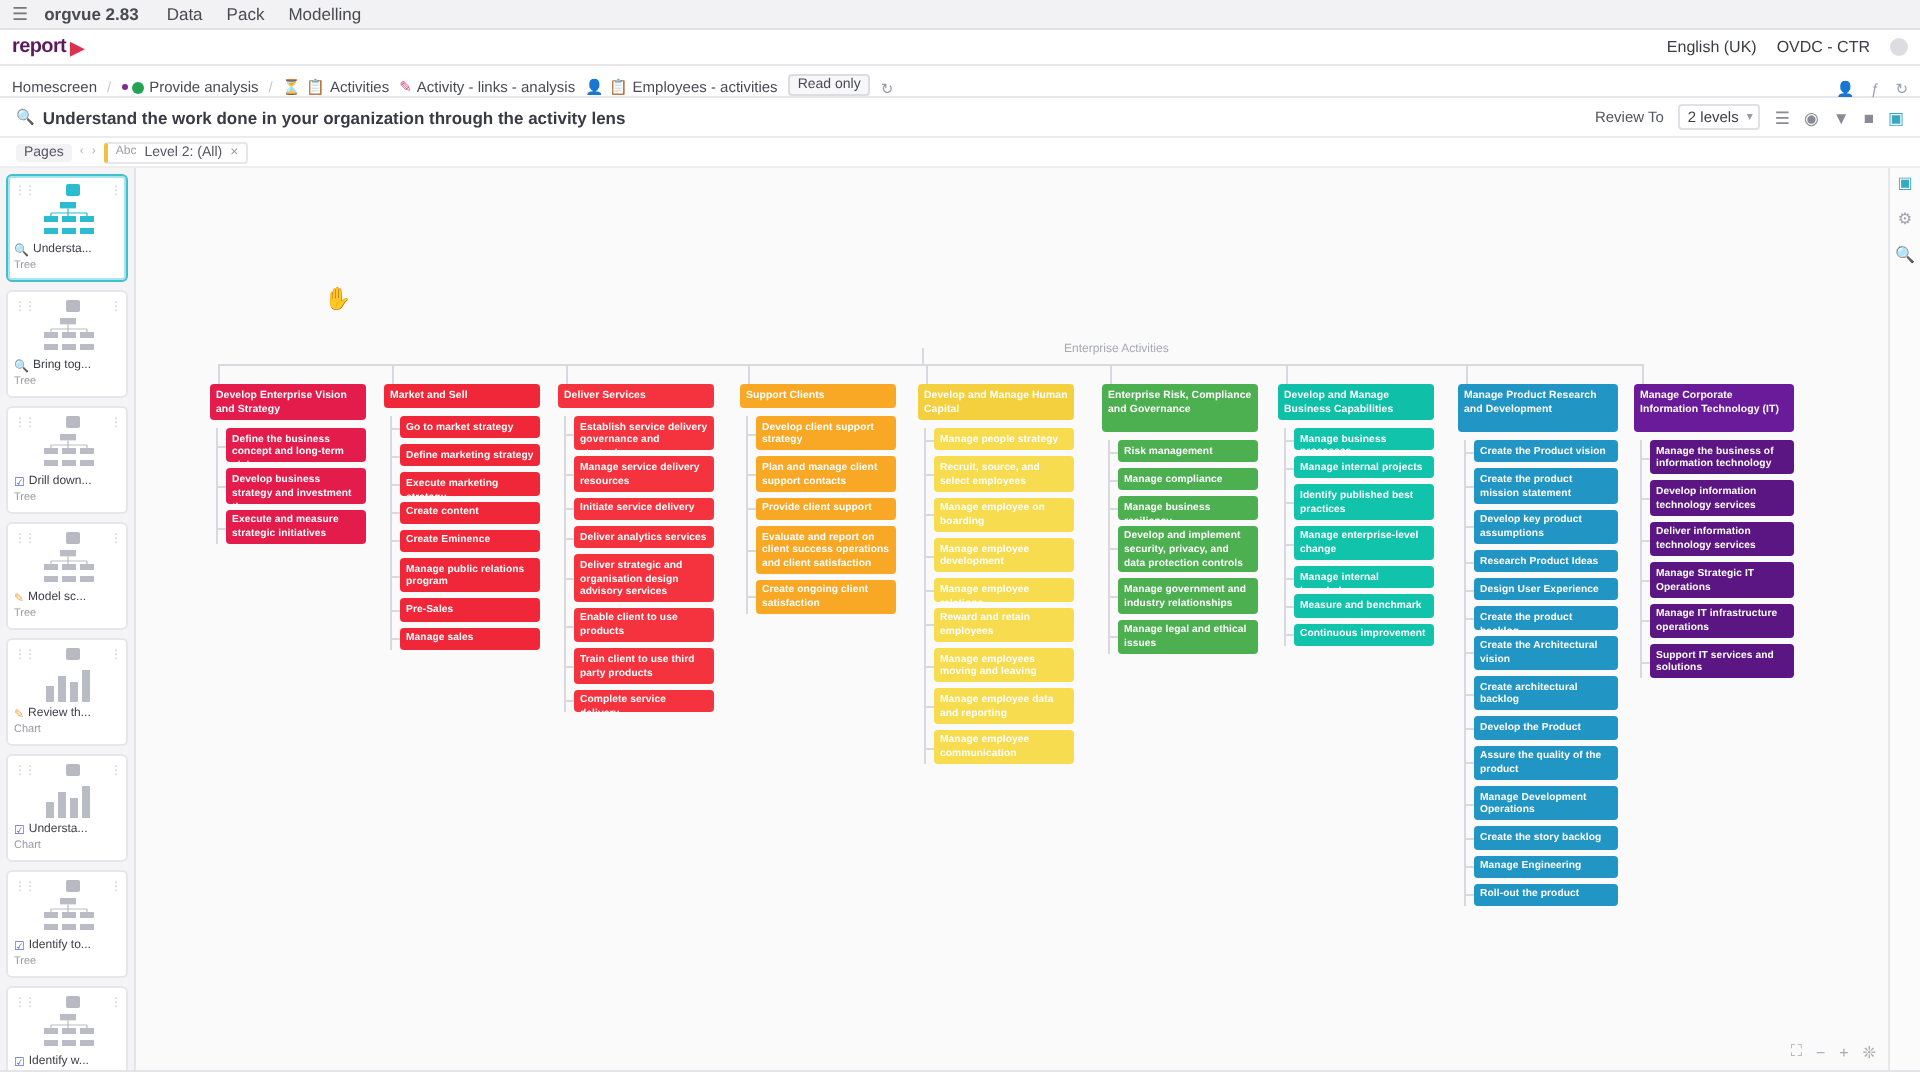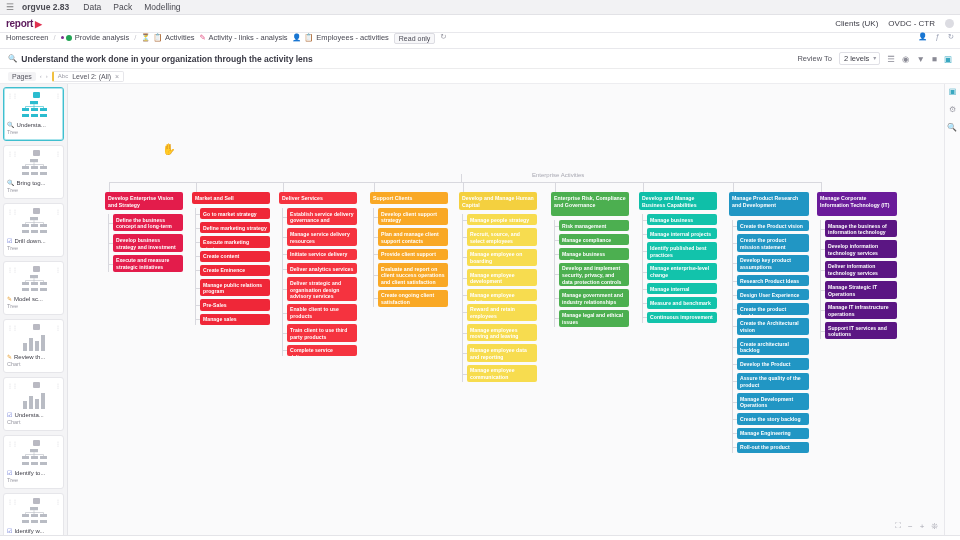--- a/index.html
+++ b/index.html
@@ -22,21 +22,21 @@
   #app-header {
     height:18px; background:#ffffff; border-bottom:1px solid #e8e8ec;
     display:flex; align-items:center; padding:0 6px; font-size:8px;
   }
   #logo { font-size:10px; font-weight:700; color:#5c1a5c; letter-spacing:-.3px; display:flex; align-items:center;}
   #logo .mark { display:inline-block; margin-left:2px; color:#e03050; font-size:9px; }
   #app-header .right { margin-left:auto; display:flex; align-items:center; gap:10px; font-size:8px; color:#3c3c46;}
   .avatar-circle { width:9px;height:9px;border-radius:50%;background:#dcdce2;display:inline-block;}
   
   #breadcrumb { height:16px; background:#fff; border-bottom:1px solid #e8e8ec;
-    display:flex; align-items:flex-start; padding:0 6px; gap:5px; font-size:7.5px; color:#4a4a55; }
+    display:flex; align-items:flex-end; padding:0 6px; gap:5px; font-size:7.5px; color:#4a4a55; }
   #breadcrumb .sep { color:#c8c8cf; }
   #breadcrumb .crumb { display:flex; align-items:center; gap:2.5px; white-space:nowrap; }
   .dot-purple { width:3px;height:3px;border-radius:50%;background:#7b2d8e; display:inline-block;}
   .dot-green { width:6px;height:6px;border-radius:50%;background:#23a455; display:inline-block;}
   .ic { font-size:7.5px; line-height:1; }
   .ic-amber{color:#e8a33d;} .ic-pink{color:#e0457b;} .ic-gray{color:#9a9aa4;}
   .readonly-chip { border:1px solid #dcdce2; border-radius:2px; padding:1px 4px; background:#f7f7f9; font-size:7px;}
   #breadcrumb .right { margin-left:auto; display:flex; gap:8px; color:#9aa0b4; }
   
   #title-row { height:20px; display:flex; align-items:center; padding:0 8px; gap:4px;
@@ -110,21 +110,21 @@
   <span class="menu">Pack</span>
   <span class="menu">Modelling</span>
 </div>
 
 <div id="app-header">
   <div id="logo">
     <span>report</span>
     <span class="mark">▶</span>
   </div>
   <div class="right">
-    <span>Clients (UK)</span>
+    <span>English (UK)</span>
     <span>OVDC - CTR</span>
     <span class="avatar-circle"></span>
   </div>
 </div>
 
 <div id="breadcrumb">
   <span class="crumb">
     <span>Homescreen</span>
   </span>
   <span class="sep">/</span>

